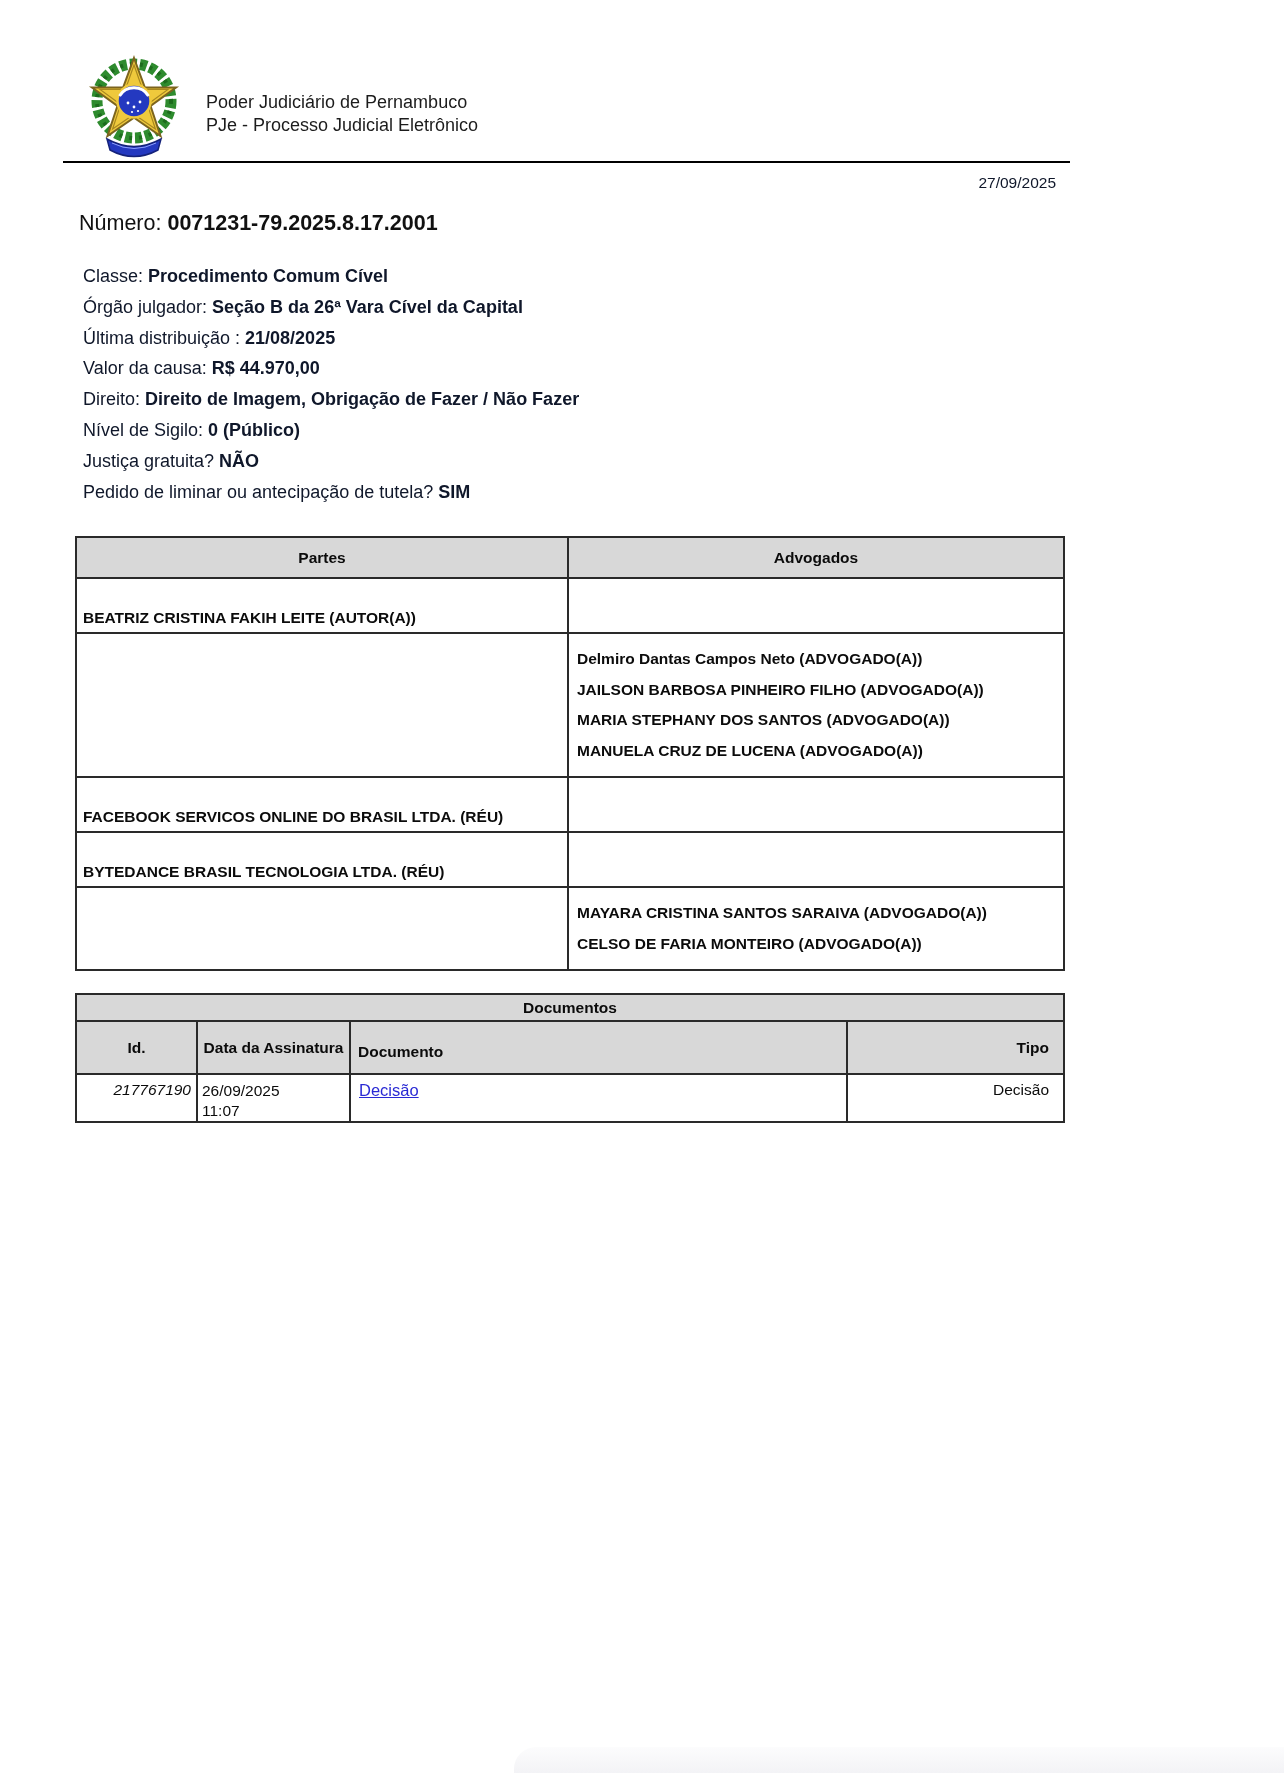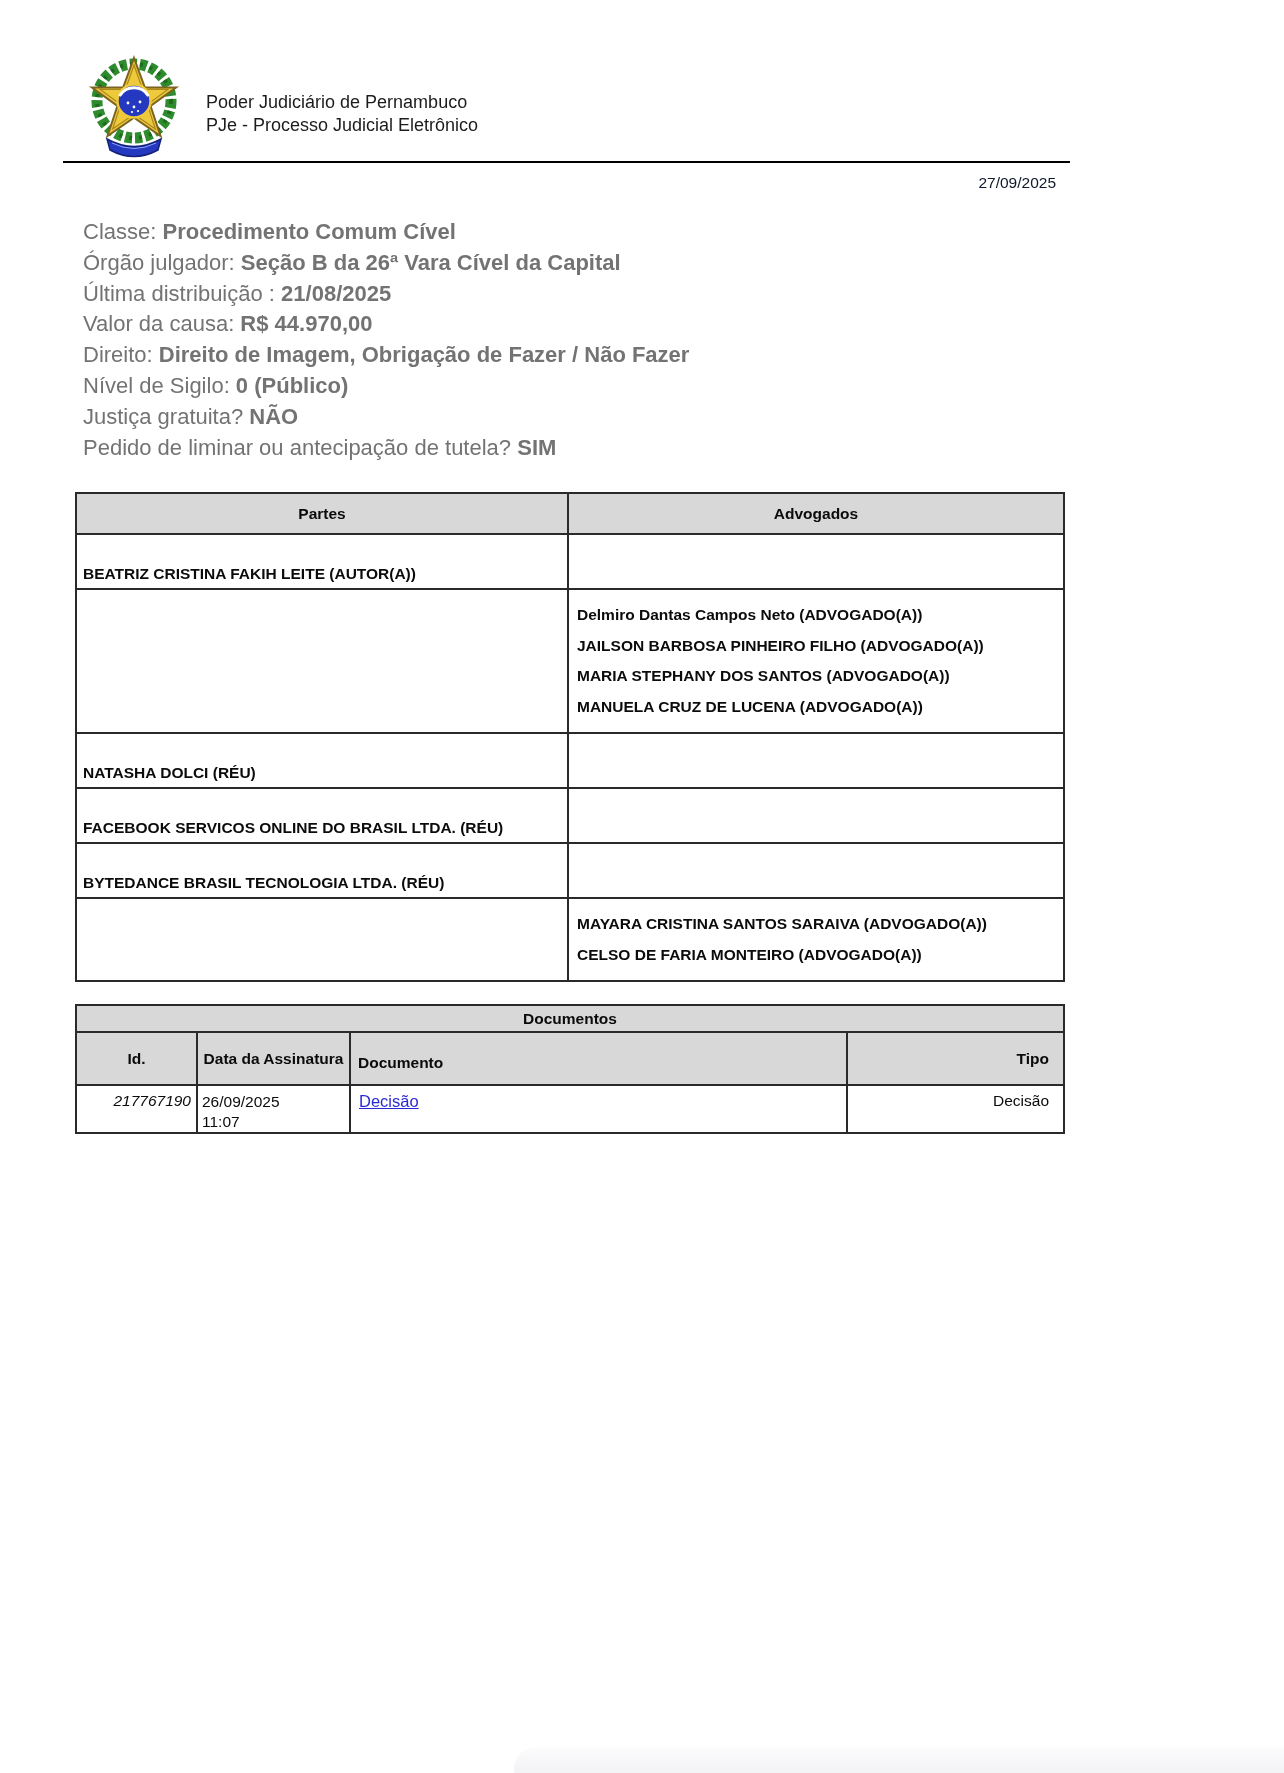--- a/index.html
+++ b/index.html
@@ -14,21 +14,21 @@
   .hdr { display:flex; align-items:center; margin-left:25px; height:105px; }
   .emblem { width:92px; height:105px; flex:0 0 auto; }
   .hdr-text { margin-left:26px; padding-top:12px; font-size:18px; line-height:23px; color:#1c1c1c; }
   .rule { border:none; border-top:2.5px solid #000; margin-top:1px; }
 
   .date-line { text-align:right; font-size:15.5px; padding-right:14px; margin-top:11px; color:#0f172a; }
 
   .numero { margin-left:16px; margin-top:19px; font-size:21.5px; color:#111; }
   .numero b { font-weight:bold; }
 
-  .fields { margin-left:20px; margin-top:25px; font-size:22px; line-height:30.8px; color:#737373; }
+  .fields { margin-left:20px; margin-top:25px; font-size:18px; line-height:30.8px; color:#0f172a; }
   .fields b { font-weight:bold; }
 
   table { border-collapse:collapse; table-layout:fixed; width:988px; margin-left:12px; }
   td, th { border:2px solid #2a2a2a; font-size:15.5px; color:#0b0b0b; }
   th { background:#d8d8d8; font-weight:bold; text-align:center; }
 
   .tbl-partes { margin-top:29px; }
   .tbl-partes th { height:41px; }
   .col-partes { width:492px; }
   .col-advs   { width:496px; }
@@ -83,20 +83,21 @@
     <div class="hdr-text">
       <div>Poder Judiciário de Pernambuco</div>
       <div>PJe - Processo Judicial Eletrônico</div>
     </div>
   </div>
 
   <hr class="rule">
 
   <div class="date-line">27/09/2025</div>
 
+  <div class="numero"><span>Número: </span><b>0071231-79.2025.8.17.2001</b></div>
 
   <div class="fields">
     <div><span>Classe: </span><b>Procedimento Comum Cível</b></div>
     <div><span>Órgão julgador: </span><b>Seção B da 26ª Vara Cível da Capital</b></div>
     <div><span>Última distribuição : </span><b>21/08/2025</b></div>
     <div><span>Valor da causa: </span><b>R$ 44.970,00</b></div>
     <div><span>Direito: </span><b>Direito de Imagem, Obrigação de Fazer / Não Fazer</b></div>
     <div><span>Nível de Sigilo: </span><b>0 (Público)</b></div>
     <div><span>Justiça gratuita? </span><b>NÃO</b></div>
     <div><span>Pedido de liminar ou antecipação de tutela? </span><b>SIM</b></div>
@@ -117,24 +118,20 @@
       <td class="cell-empty"></td>
     </tr>
     <tr>
       <td class="cell-empty"></td>
       <td class="cell-advs">
         <div class="adv-line">Delmiro Dantas Campos Neto (ADVOGADO(A))</div>
         <div class="adv-line">JAILSON BARBOSA PINHEIRO FILHO (ADVOGADO(A))</div>
         <div class="adv-line">MARIA STEPHANY DOS SANTOS (ADVOGADO(A))</div>
         <div class="adv-line">MANUELA CRUZ DE LUCENA (ADVOGADO(A))</div>
       </td>
-    </tr>
-    <tr>
-      <td class="cell-parte">NATASHA DOLCI (RÉU)</td>
-      <td class="cell-empty"></td>
     </tr>
     <tr>
       <td class="cell-parte">FACEBOOK SERVICOS ONLINE DO BRASIL LTDA. (RÉU)</td>
       <td class="cell-empty"></td>
     </tr>
     <tr>
       <td class="cell-parte">BYTEDANCE BRASIL TECNOLOGIA LTDA. (RÉU)</td>
       <td class="cell-empty"></td>
     </tr>
     <tr>

